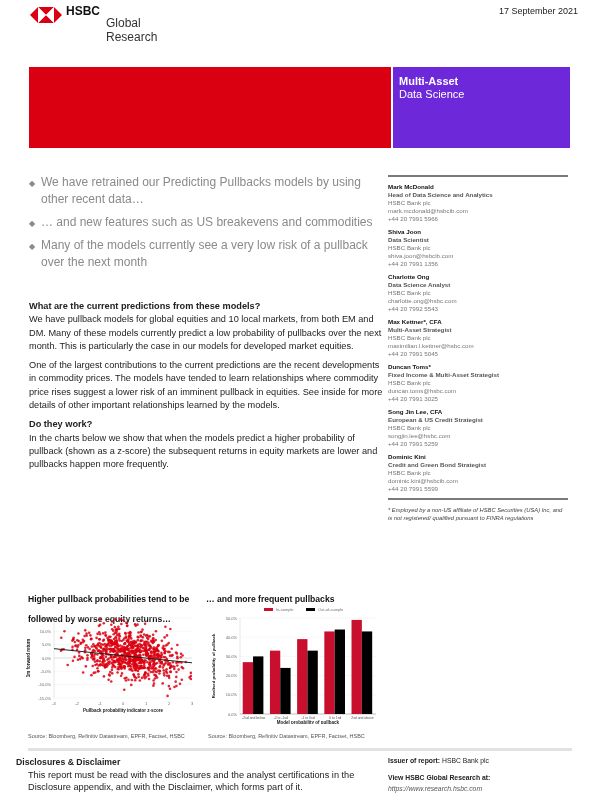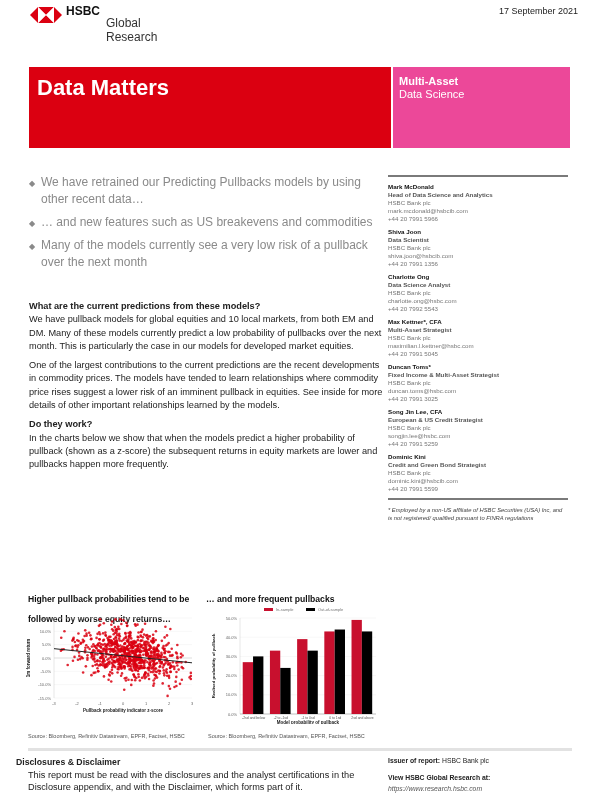--- a/index.html
+++ b/index.html
@@ -7,21 +7,21 @@
          font-family:"Liberation Sans", sans-serif; color:#222; }
   .abs { position:absolute; }
   .logo { left:30px; top:4px; width:160px; height:30px; }
   .logo svg { position:absolute; left:0; top:2px; }
   .logo .brand { position:absolute; left:36px; top:0; font-weight:bold; font-size:12px; color:#111; }
   .logo .sub { position:absolute; left:36px; top:12px; font-size:12px; color:#333;margin-left:40px; }
   .date { right:22px; top:6px; font-size:9px; color:#222; }
   .banner-red { left:29px; top:67px; width:362px; height:81px; background:#db0011; }
   .banner-red .title { position:absolute; left:8px; top:8px; font-size:22px; font-weight:bold; color:#fff; }
   .banner-red .subtitle { position:absolute; left:8px; top:62px; font-size:11px; font-weight:bold; color:#fff; }
-  .banner-dark { left:393px; top:67px; width:177px; height:81px; background:#ec4899; }
+  .banner-dark { left:393px; top:67px; width:177px; height:81px; background:#6d28d9; }
   .banner-dark .l1 { position:absolute; left:6px; top:8px; font-size:11px; font-weight:bold; color:#fff; }
   .banner-dark .l2 { position:absolute; left:6px; top:21px; font-size:11px; color:#fff; }
   .bullets { left:29px; top:174px; width:350px; }
   .bullet { position:relative; padding-left:12px; font-size:12px; line-height:17px; color:#8a8a8a; margin-bottom:6px; }
   .bullet .dot { position:absolute; left:0; top:1px; font-size:8px; color:#8a8a8a; }
   .body { left:29px; top:300px; width:356px; font-size:9.2px; line-height:13.3px; color:#222; }
   .body h4 { margin:0; font-size:9.2px; font-weight:bold; }
   .body p { margin:0 0 6px 0; }
   .side { left:388px; top:175px; width:180px; }
   .rule { height:2px; background:#7a7a7a; }
@@ -52,21 +52,20 @@
     <polygon points="8,17 24,17 16,9" fill="#db0011"></polygon>
     <polygon points="8,1 16,9 8,17" fill="#fff"></polygon>
     <polygon points="24,1 16,9 24,17" fill="#fff"></polygon>
   </svg>
   <span class="brand">HSBC</span>
   <span class="sub">Global Research</span>
 </div>
 <div class="abs date">17 September 2021</div>
 
 <div class="abs banner-red">
-  <div class="title">Data Matters</div>
 </div>
 <div class="abs banner-dark">
   <div class="l1">Multi-Asset</div>
   <div class="l2">Data Science</div>
 </div>
 
 <div class="abs bullets">
   <div class="bullet"><span class="dot">◆</span><span>We have retrained our Predicting Pullbacks models by using other recent data…</span></div>
   <div class="bullet"><span class="dot">◆</span><span>… and new features such as US breakevens and commodities</span></div>
   <div class="bullet"><span class="dot">◆</span><span>Many of the models currently see a very low risk of a pullback over the next month</span></div>

